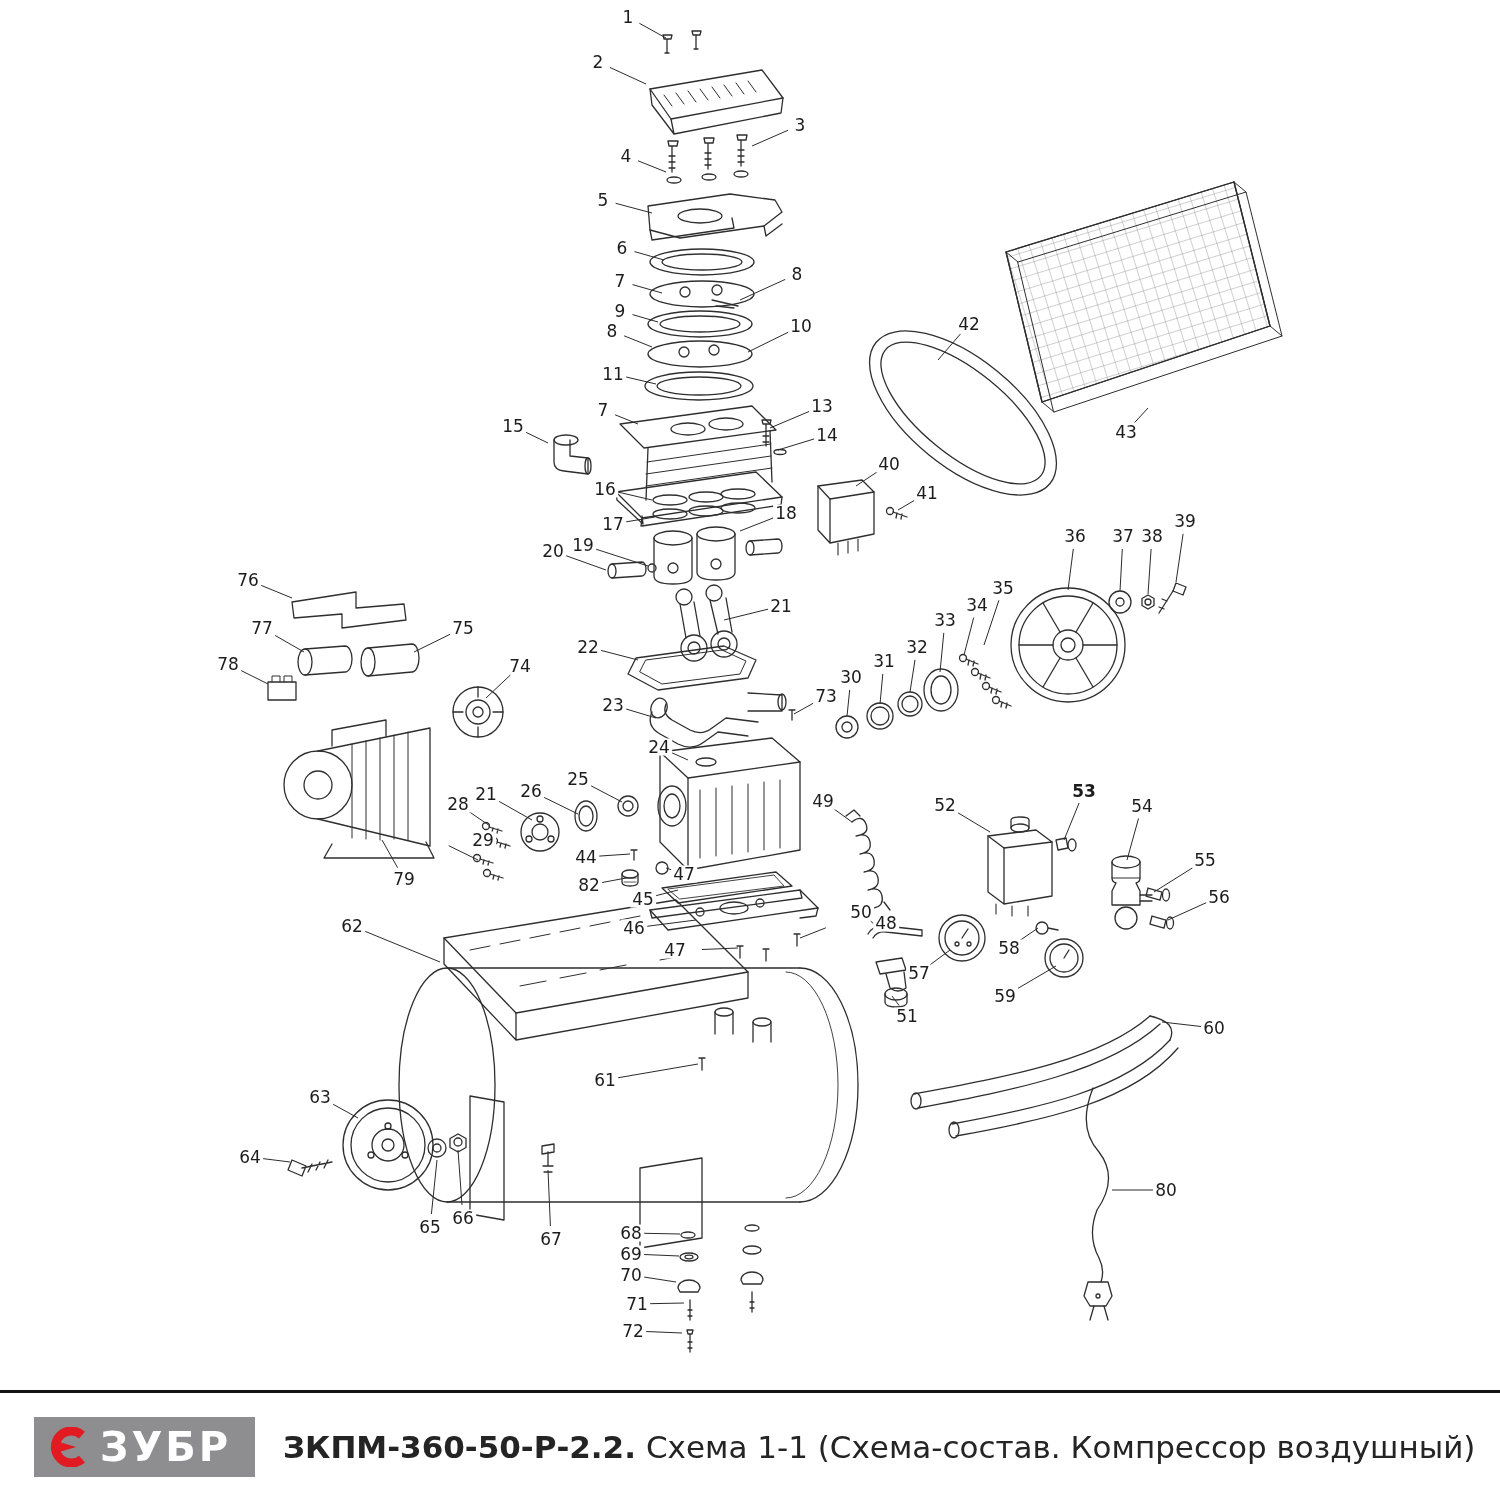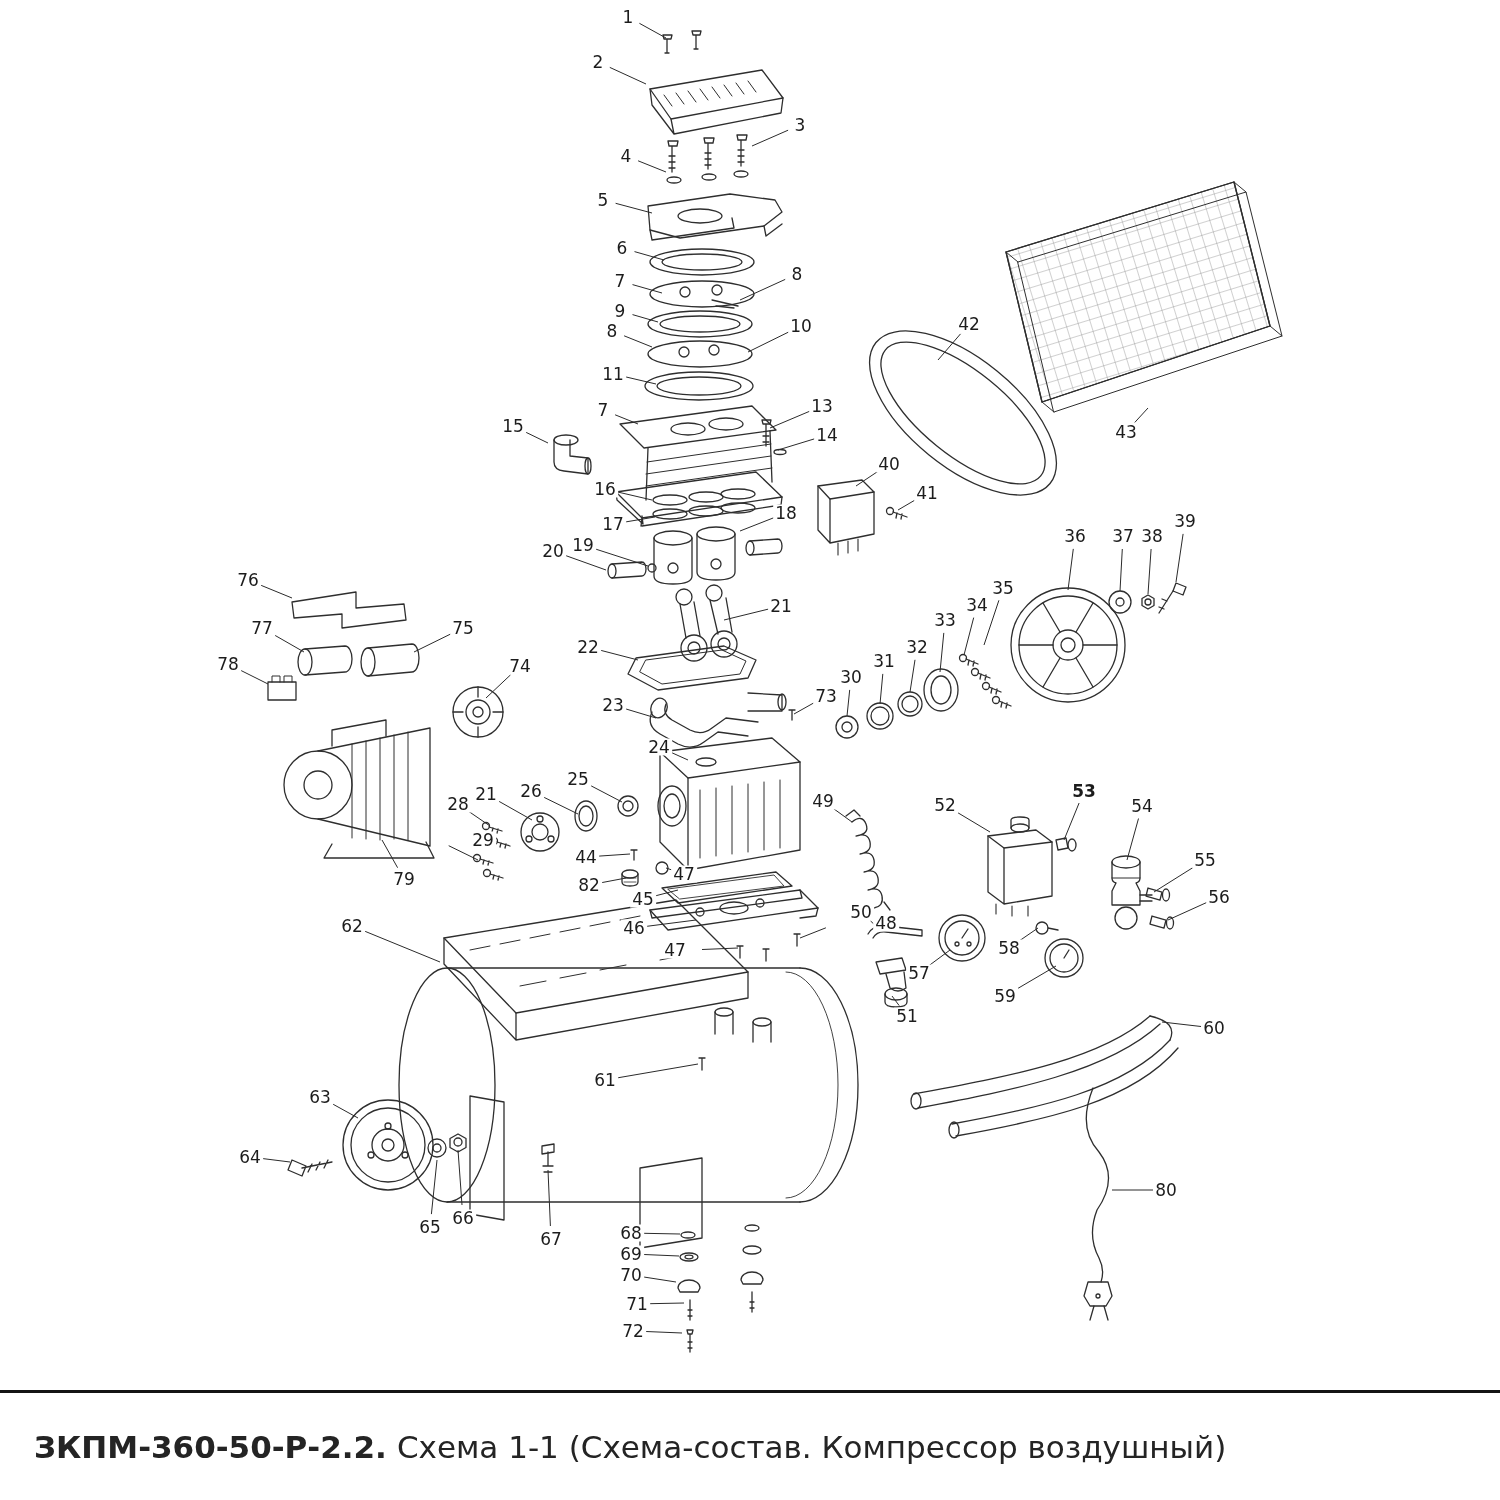--- a/index.html
+++ b/index.html
@@ -630,18 +630,25 @@
       <div class="part-label" style="left: 248px; top: 580px;">76</div>
       <div class="part-label" style="left: 262px; top: 628px;">77</div>
       <div class="part-label" style="left: 228px; top: 664px;">78</div>
       <div class="part-label" style="left: 404px; top: 879px;">79</div>
       <div class="part-label" style="left: 1166px; top: 1190px;">80</div>
       <div class="part-label" style="left: 684px; top: 874px;">47</div>
       <div class="part-label" style="left: 589px; top: 885px;">82</div>
     </div>
 
   <div class="footer">
+    <div class="brand-badge" style="background: rgb(142, 142, 144);">
+      <svg width="44" height="40" viewBox="0 0 44 40">
+        <path d="M36 8 A16 16 0 1 0 36 32" fill="none" stroke="#e21a22" stroke-width="9"></path>
+        <path d="M10 14 L30 20 L10 26 Z" fill="#e21a22"></path>
+      </svg>
+      <span class="brand-text">ЗУБР</span>
+    </div>
     <div class="doc-title">
       <span class="doc-model">ЗКПМ-360-50-Р-2.2.</span><span class="doc-sub">Схема 1-1 (Схема-состав. Компрессор воздушный)</span>
     </div>
   </div>
 
 </div>
 
 </body></html>

